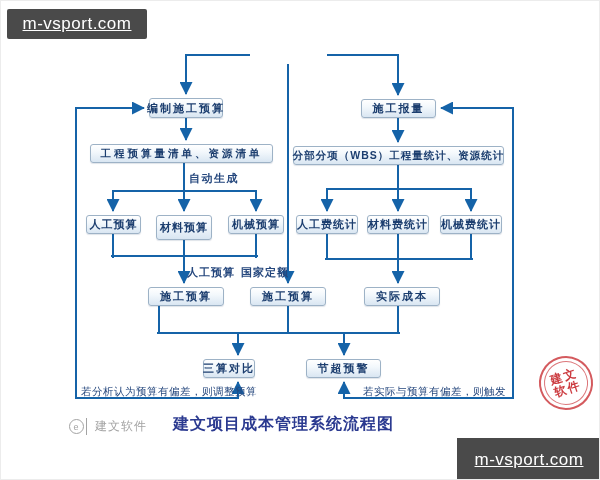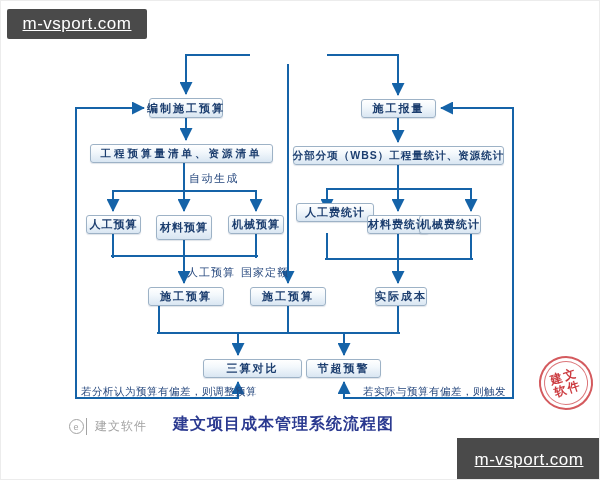--- a/index.html
+++ b/index.html
@@ -12,21 +12,21 @@
   .node{
     position:absolute;display:flex;align-items:center;justify-content:center;
     background:linear-gradient(180deg,#ffffff 0%,#f3f8fc 40%,#d9e6f2 100%);
     border:1px solid #9db2c6;border-radius:3px;
     box-shadow:0 1px 1px rgba(40,70,110,0.15);
     color:#1c3e6f;font-size:11px;font-weight:600;letter-spacing:2px;
     white-space:nowrap;box-sizing:border-box;
   }
   .node.wide{font-size:10.5px;letter-spacing:1px;}
   .flabel{
-    position:absolute;color:#25477d;font-size:11px;font-weight:400;
+    position:absolute;color:#25477d;font-size:11px;font-weight:700;
     letter-spacing:1.5px;white-space:nowrap;
   }
   .flabel.small{font-size:10.5px;font-weight:400;letter-spacing:0.5px;}
   .wm{
     position:absolute;background:#4a4a4a;color:#ffffff;
     display:flex;align-items:center;justify-content:center;
     font-size:17px;letter-spacing:0.5px;text-decoration:underline;
   }
   .wm-tl{left:6px;top:8px;width:140px;height:30px;border-radius:2px;}
   .wm-br{left:456px;top:437px;width:144px;height:43px;}
@@ -124,32 +124,32 @@
 
   <div class="node wide" style="left:292px;top:145px;width:211px;height:19px">分部分项（WBS）工程量统计、资源统计</div>
   <div class="node wide" style="left:89px;top:143px;width:183px;height:19px;letter-spacing:3px">工程预算量清单、资源清单</div>
 
   <div class="flabel" style="left:188px;top:170px">自动生成</div>
 
   <div class="node" style="left:85px;top:214px;width:55px;height:19px;letter-spacing:1px">人工预算</div>
   <div class="node" style="left:155px;top:214px;width:56px;height:25px;letter-spacing:1px">材料预算</div>
   <div class="node" style="left:227px;top:214px;width:56px;height:19px;letter-spacing:1px">机械预算</div>
 
-  <div class="node" style="left:295px;top:202px;width:78px;height:19px;letter-spacing:1px">人工费统计</div>
+  <div class="node" style="left:295px;top:214px;width:62px;height:19px;letter-spacing:1px">人工费统计</div>
   <div class="node" style="left:366px;top:214px;width:62px;height:19px;letter-spacing:1px">材料费统计</div>
-  <div class="node" style="left:418px;top:214px;width:62px;height:19px;letter-spacing:1px">机械费统计</div>
+  <div class="node" style="left:439px;top:214px;width:62px;height:19px;letter-spacing:1px">机械费统计</div>
 
   <div class="flabel" style="left:186px;top:264px;letter-spacing:1px">人工预算</div>
   <div class="flabel" style="left:240px;top:264px;letter-spacing:1px">国家定额</div>
 
   <div class="node" style="left:147px;top:286px;width:76px;height:19px">施工预算</div>
   <div class="node" style="left:249px;top:286px;width:76px;height:19px">施工预算</div>
-  <div class="node" style="left:374px;top:286px;width:52px;height:19px">实际成本</div>
+  <div class="node" style="left:363px;top:286px;width:76px;height:19px">实际成本</div>
 
-  <div class="node" style="left:202px;top:358px;width:99px;height:19px">三算对比</div>
+  <div class="node" style="left:202px;top:358px;width:52px;height:19px">三算对比</div>
   <div class="node" style="left:305px;top:358px;width:75px;height:19px">节超预警</div>
 
   <div class="flabel small" style="left:80px;top:384px">若分析认为预算有偏差，则调整预算</div>
   <div class="flabel small" style="left:362px;top:384px">若实际与预算有偏差，则触发</div>
 
   <div class="stamp">
     <div class="stamp-inner">
       <span>建文</span>
       <span>软件</span>
     </div>

